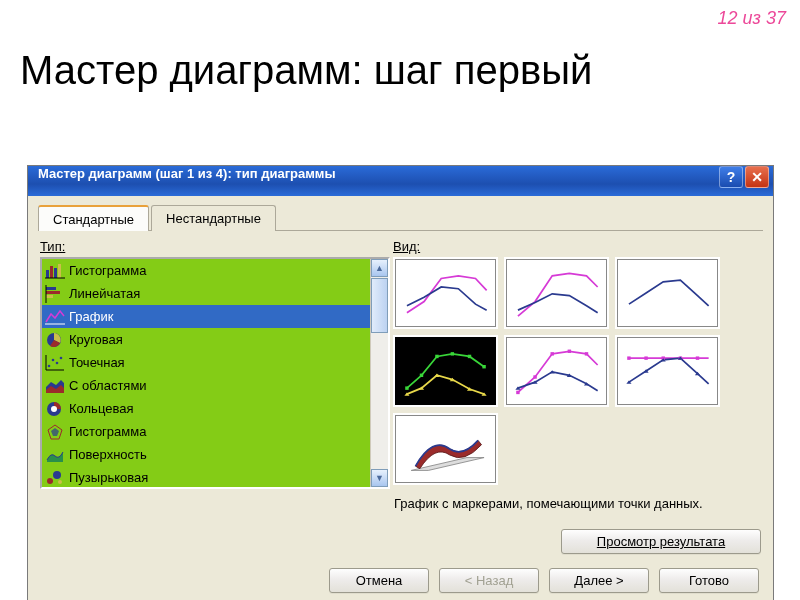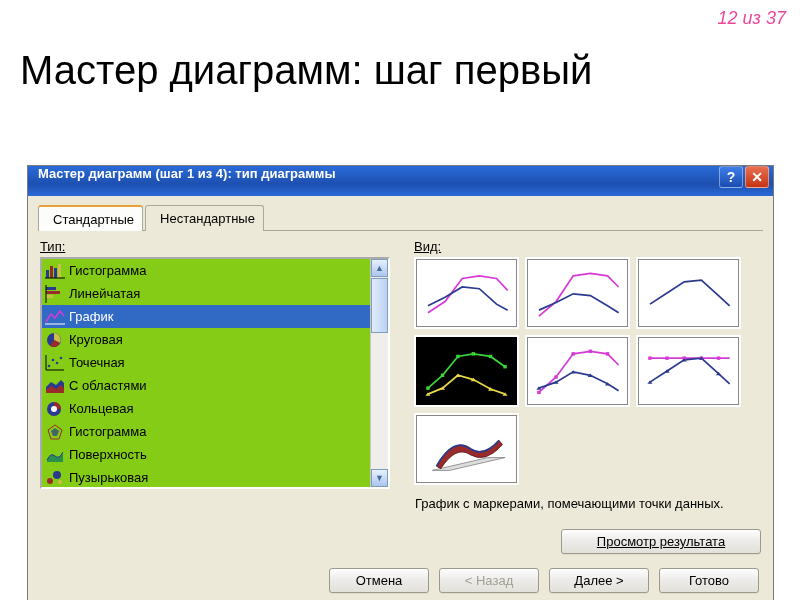--- a/index.html
+++ b/index.html
@@ -60,39 +60,39 @@
   }
   .help-btn { background: linear-gradient(to bottom,#3f7ee8,#1a4cb0); }
   .close-btn { background: linear-gradient(to bottom,#e86f4d,#c43313); }
   .tabs {
     display: flex;
     margin: 8px 10px 0 10px;
     border-bottom: 1px solid #aca899;
     position: relative;
   }
   .tab {
-    padding: 5px 8px 4px 14px;
+    padding: 5px 14px 4px 14px;
     border: 1px solid #aca899;
     border-bottom: none;
     background: #ece9d8;
     font-size: 13px;
     margin-right: 2px;
     border-radius: 3px 3px 0 0;
     position: relative;
     top: 1px;
   }
   .tab.active {
     background: #fcfcfa;
     border-top: 2px solid #e9a13a;
     font-weight: normal;
   }
   .body-panel {
     display: flex;
     padding: 8px 12px 4px 12px;
-    gap: 24px;
+    gap: 3px;
     background: #ece9d8;
     justify-content: space-between;
   }
   .col-left {
     width: 350px;
   }
   .col-right {
     flex: 1;
   }
   .field-label {

